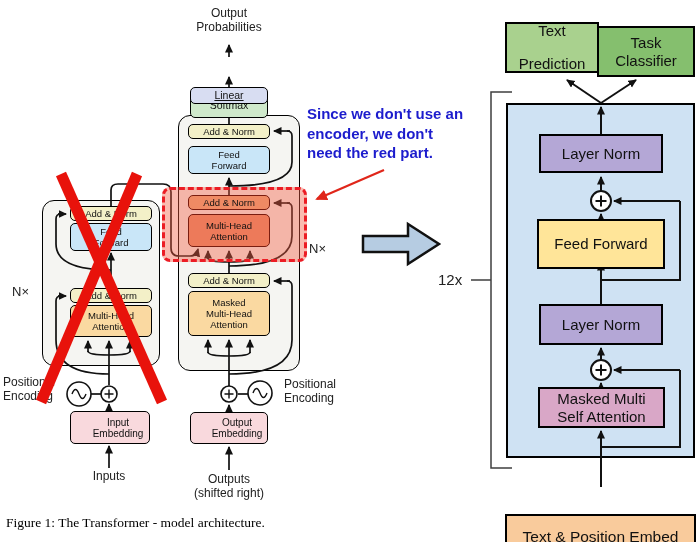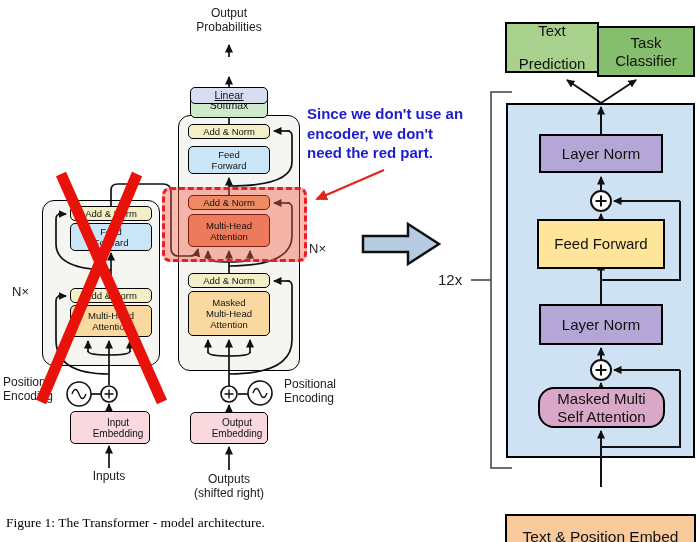--- a/index.html
+++ b/index.html
@@ -42,21 +42,21 @@
   .ffb{background:var(--box-ff-blue);}
   .attn{background:var(--box-attn-orange);}
   .soft{background:var(--box-softmax);}
   .lin{background:var(--box-linear);text-decoration:underline;}
   .emb{background:var(--box-embed-pink);padding-left:16px;}
   .ran{background:var(--red-an);border-color:#7a1d10;}
   .rmha{background:var(--red-mha);border-color:#7a1d10;}
   .rt{border-radius:0;border-width:2px;font-size:15px;line-height:18px;}
   .pur{background:var(--purple);}
   .yel{background:var(--yellow);}
-  .pnk{background:var(--pink);border-radius:16px;}
+  .pnk{background:var(--pink);}
   .org{background:var(--orange);font-size:15.5px;}
   .grl{background:var(--green-light);}
   .grd{background:var(--green-dark);}
   .panel{position:absolute;background:var(--panel-blue);border:2px solid #000;z-index:1;box-sizing:border-box;}
   .lbl{position:absolute;z-index:5;font-size:12px;line-height:13.5px;text-align:center;color:#222;}
   .lbl span{display:block;}
   .nx{position:absolute;z-index:5;font-size:13px;color:#222;}
   .annot{position:absolute;z-index:6;font-size:15px;font-weight:700;
          line-height:19.5px;color:var(--annot-blue);}
   .annot span{display:block;}

